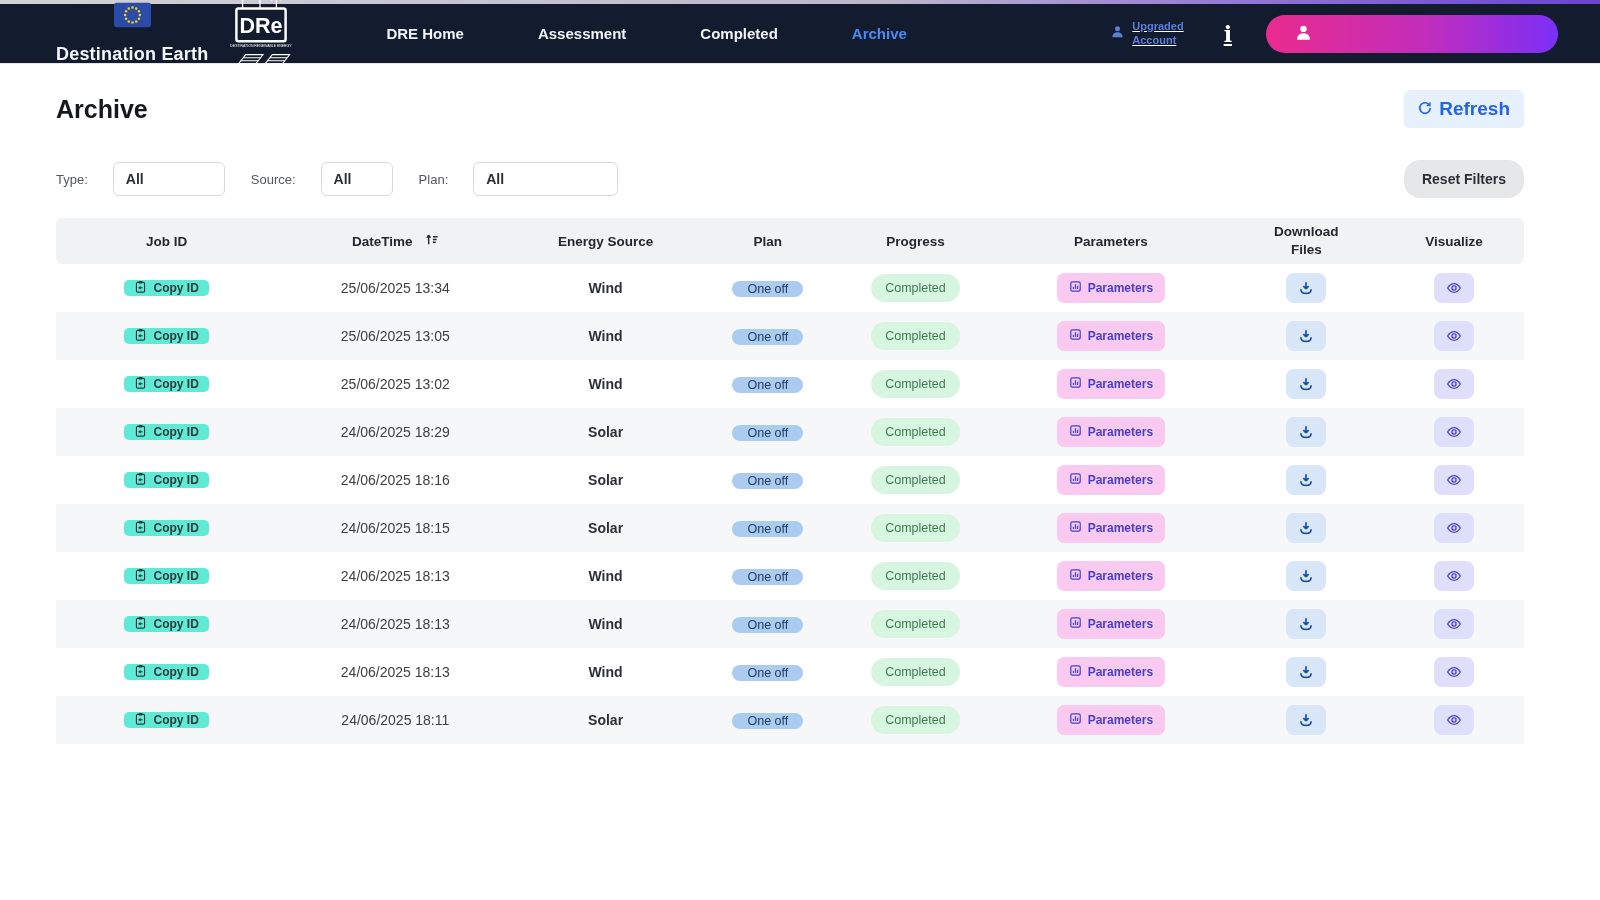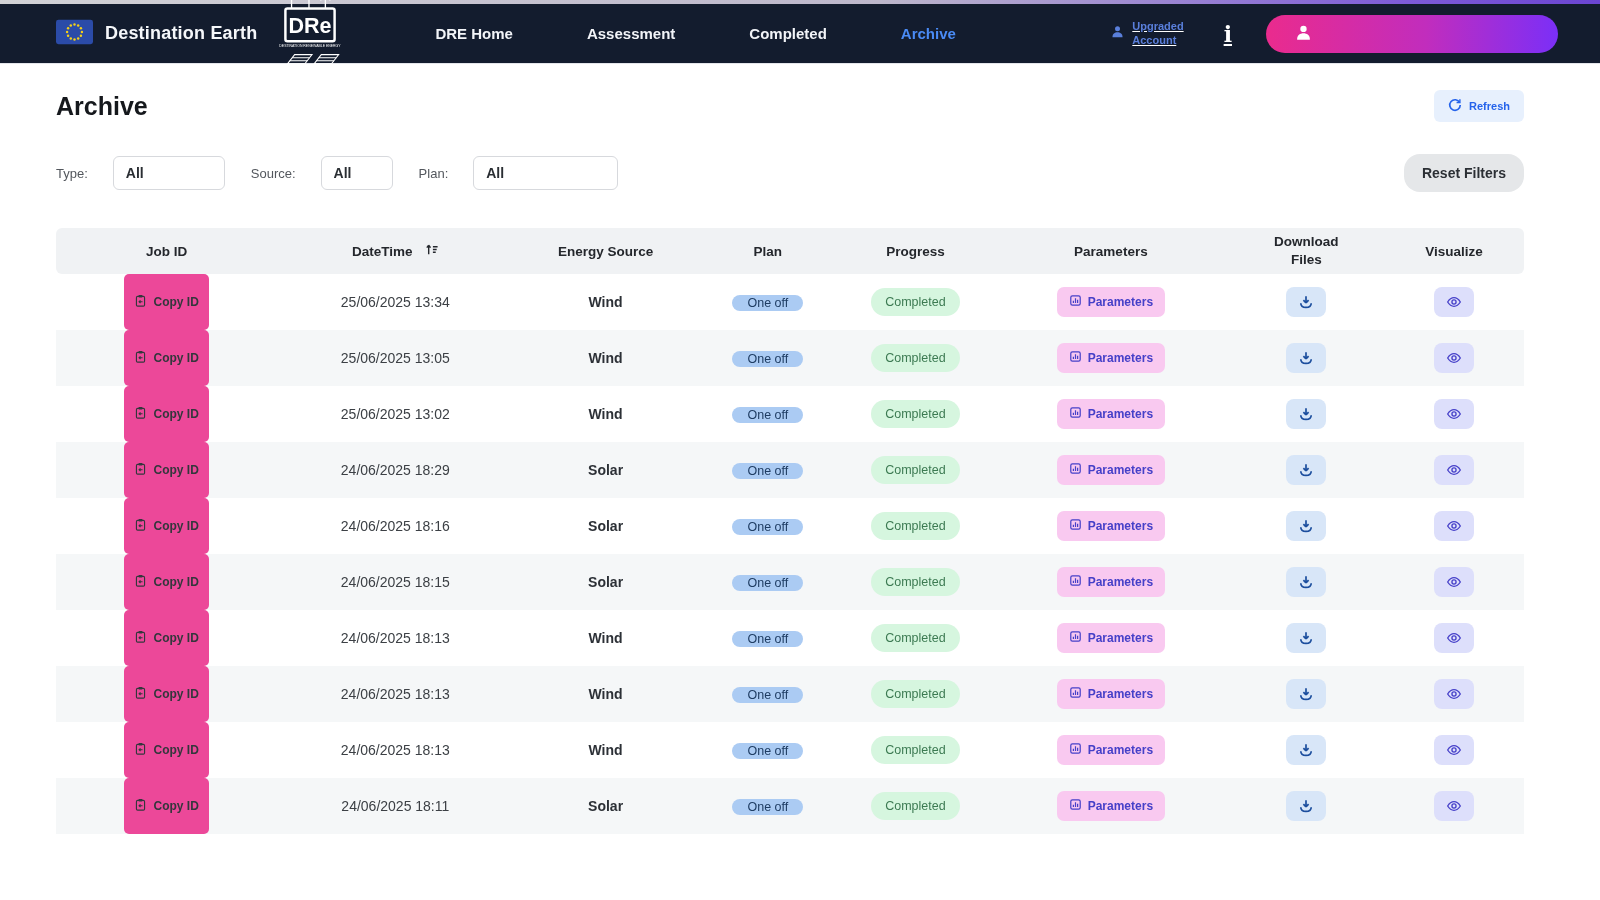--- a/index.html
+++ b/index.html
@@ -10,21 +10,21 @@
     font-family:"Liberation Sans", sans-serif;
   }
   .top-strip { height:4px; background:linear-gradient(90deg,#d2d2d6 0%,#bdb7cb 55%,#7e5bd8 88%,#6b45d2 100%); }
 
   
   .navbar {
     height:60px; background:var(--navbar-bg,#131c2e);
     display:flex; align-items:center; padding:0 42px 0 56px;
     color:#fff; border-bottom:1px solid #e3e5ea; position:relative;
   }
-  .brand { display:flex; align-items:center; gap:12px; }
+  .brand { display:flex; align-items:center; gap:12px;flex-direction:column; }
   .brand-title { font-size:18px; font-weight:700; letter-spacing:.2px; color:#f5f7fa; }
   .dre-logo { margin-left:20px; position:relative; width:66px; height:68px; }
   .dre-logo svg { position:absolute; top:-12px; left:0; overflow:visible; }
   .nav-links { display:flex; gap:74px; margin-left:92px; }
   .nav-link { background:none; border:none; cursor:pointer; font-family:inherit;
     color:#f2f4f8; font-size:15px; font-weight:700; padding:0; }
   .nav-link.active { color:var(--nav-active,#4a8bf5); }
   .nav-right { margin-left:auto; display:flex; align-items:center; gap:32px;text-decoration:underline; }
   .account-btn { display:flex; align-items:center; gap:7px; background:none; border:none; cursor:pointer;
     color:var(--account-blue,#5a7fdb); font-family:inherit; font-size:11px; font-weight:600;
@@ -36,45 +36,45 @@
     background:linear-gradient(90deg, var(--gradient-pink,#ea2b8d) 0%, #c12dbd 55%, var(--gradient-purple,#7b2ff7) 100%);
     display:flex; align-items:center; padding-left:28px; color:#fff;
   }
 
   
   main { padding:0 76px 0 56px; }
   .page-header { display:flex; align-items:center; margin-top:26px; }
   .page-title { font-size:25px; font-weight:800; color:#15181c; margin:0; }
   .refresh-btn { margin-left:auto; display:inline-flex; align-items:center; gap:7px;
     background:var(--refresh-bg,#e7f0fd); color:var(--accent-blue,#2563eb);
-    border:none; border-radius:6px; padding:8px 14px; font-size:11px; font-weight:700;
+    border:none; border-radius:6px; padding:8px 14px; font-size:19px; font-weight:700;
     cursor:pointer; font-family:inherit; }
 
   .filter-bar { margin-top:32px; display:flex; align-items:center; }
   .filter-group { display:flex; align-items:center; gap:25px; margin-right:26px; }
   .filter-label { font-size:13px; color:#53575d; }
   .filter-select { appearance:none; -webkit-appearance:none; border:1px solid #d7d9dd; border-radius:6px;
     background:#fff; padding:8px 12px; font-size:14px; font-weight:600; color:#2a2e33;
     font-family:inherit; cursor:pointer; }
   .w-type { width:112px; } .w-source { width:72px; } .w-plan { width:145px; }
   .reset-btn { margin-left:auto; background:#e5e7e9; color:#2b2f34; border:none; border-radius:16px;
     padding:11px 18px; font-size:14px; font-weight:700; cursor:pointer; font-family:inherit; }
 
   
-  .jobs-table { margin-top:36px; width:100%; border-collapse:collapse; table-layout:fixed; }
+  .jobs-table { margin-top:20px; width:100%; border-collapse:collapse; table-layout:fixed; }
   .jobs-table thead th { background:var(--header-row-bg,#f0f2f4); height:46px;
     font-size:13.5px; font-weight:700; color:#24272c; text-align:center; vertical-align:middle; padding:0 4px; }
   .jobs-table thead th:first-child { border-radius:6px 0 0 6px; }
   .jobs-table thead th:last-child { border-radius:0 6px 6px 0; }
   .jobs-table tbody td { height:48px; text-align:center; vertical-align:middle; padding:0 4px; }
   .jobs-table tbody tr:nth-child(even) { background:var(--row-alt-bg,#f5f7f8); }
   .th-inner { display:inline-flex; align-items:center; gap:11px; }
   .th-wrap { display:inline-block; max-width:74px; line-height:1.35; }
 
-  .copy-btn { background:#ec4899; border:none; border-radius:5px; padding:20px 10px;
+  .copy-btn { background:#5eead4; border:none; border-radius:5px; padding:0 10px;
     font-size:12px; font-weight:600; color:#33373c; display:inline-flex; align-items:center; gap:6px;
     cursor:pointer; font-family:inherit; }
   .datetime { font-size:14px; color:#3c4045; }
   .source { font-size:14px; font-weight:700; color:#2c3036; }
   .pill-plan { display:inline-block; background:var(--pill-plan-bg,#abcbf3); color:var(--pill-plan-text,#1f3d63);
     border-radius:999px; padding:1px 15px; font-size:12.5px; font-weight:500; }
   .pill-progress { display:inline-block; background:var(--pill-progress-bg,#d6f6df); color:var(--pill-progress-text,#3c7a52);
     border-radius:999px; padding:7px 14px; font-size:12.5px; font-weight:500; }
   .params-btn { display:inline-flex; align-items:center; gap:6px; background:var(--pill-params-bg,#f9c9f0);
     color:var(--pill-params-text,#4640c8); border:none; border-radius:7px; padding:7px 12px;

